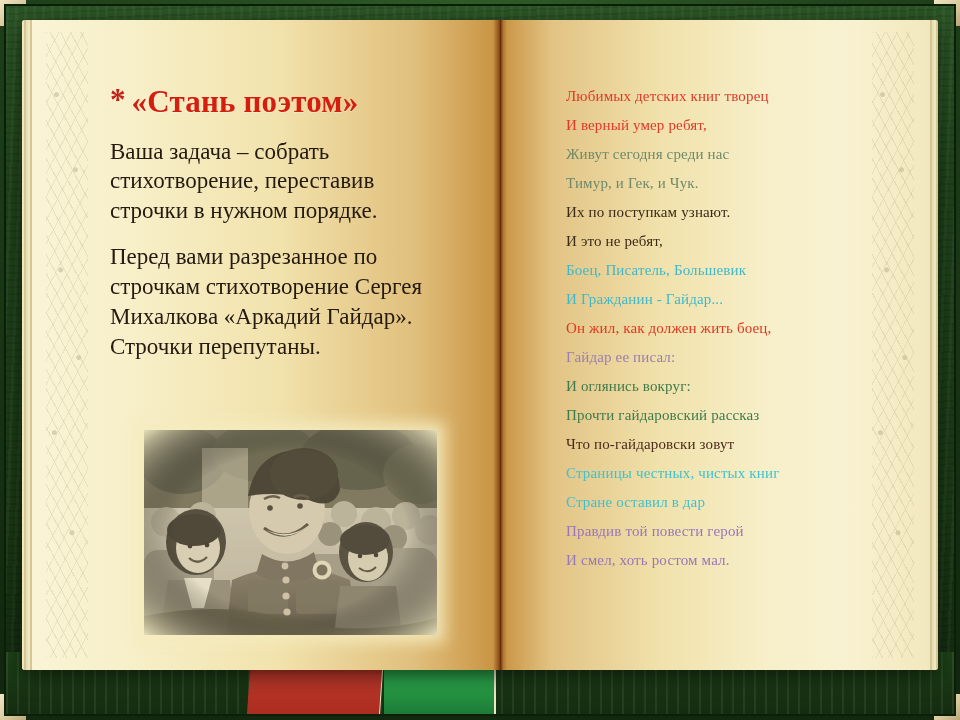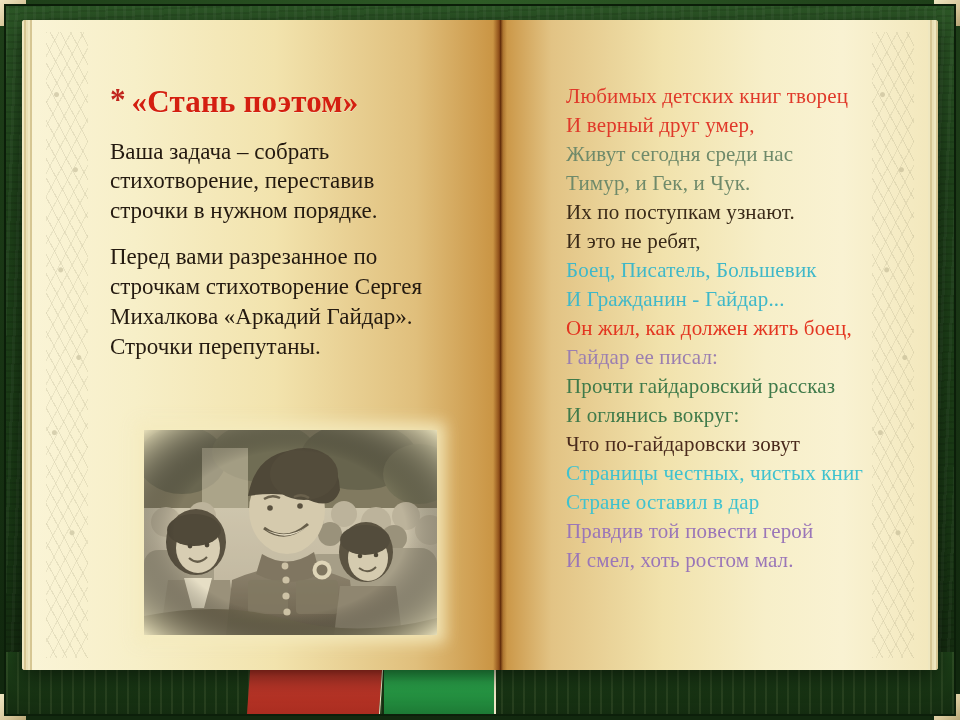--- a/index.html
+++ b/index.html
@@ -115,21 +115,21 @@
   
   .photo-wrap{position:absolute;left:112px;top:410px;width:293px;height:205px;}
   .photo{position:absolute;inset:0;overflow:hidden;
     box-shadow:0 0 14px 8px rgba(245,235,190,.85);}
   .photo svg{display:block;width:100%;height:100%;}
 
   
   .poem{position:absolute;left:66px;top:62px;right:26px;}
   .poem-line{
     font-family:"Liberation Serif",serif;
-    font-size:21px;line-height:29px;white-space:nowrap;
+    font-size:15px;line-height:29px;white-space:nowrap;
     letter-spacing:.15px;
   }
 </style>
 </head>
 <body>
 
 <div id="stage">
 
   <div class="frame-outer"></div>
   <div class="corner-sliver cs-tl"></div>
@@ -272,31 +272,31 @@
           </svg>
         </div>
       </div>
     </div>
 
     <div class="page page-right">
       <div class="watermark wm-right"></div>
 
       <div class="poem" id="poem-host">
           <div class="poem-line" style="color: rgb(224, 57, 42);">Любимых  детских  книг  творец</div>
-          <div class="poem-line" style="color: rgb(224, 57, 42);">И верный  друг умер,</div>
+          <div class="poem-line" style="color: rgb(224, 57, 42);">И верный  умер ребят,</div>
           <div class="poem-line" style="color: rgb(111, 138, 106);">Живут  сегодня среди нас</div>
           <div class="poem-line" style="color: rgb(111, 138, 106);">Тимур,  и Гек, и Чук.</div>
           <div class="poem-line" style="color: rgb(58, 42, 24);">Их по поступкам  узнают.</div>
           <div class="poem-line" style="color: rgb(58, 42, 24);">И это не ребят,</div>
           <div class="poem-line" style="color: rgb(63, 184, 201);">Боец, Писатель,  Большевик</div>
           <div class="poem-line" style="color: rgb(63, 184, 201);">И Гражданин  - Гайдар...</div>
           <div class="poem-line" style="color: rgb(227, 53, 32);">Он жил,  как должен жить  боец,</div>
           <div class="poem-line" style="color: rgb(155, 127, 176);">Гайдар  ее писал:</div>
+          <div class="poem-line" style="color: rgb(63, 122, 74);">И оглянись  вокруг:</div>
           <div class="poem-line" style="color: rgb(63, 122, 74);">Прочти гайдаровский  рассказ</div>
-          <div class="poem-line" style="color: rgb(63, 122, 74);">И оглянись  вокруг:</div>
           <div class="poem-line" style="color: rgb(74, 42, 28);">Что по-гайдаровски  зовут</div>
           <div class="poem-line" style="color: rgb(63, 194, 207);">Страницы  честных,  чистых книг</div>
           <div class="poem-line" style="color: rgb(63, 194, 207);">Стране  оставил в дар</div>
           <div class="poem-line" style="color: rgb(154, 118, 184);">Правдив  той повести герой</div>
           <div class="poem-line" style="color: rgb(154, 118, 184);">И смел, хоть ростом мал.</div>
         </div>
     </div>
 
     <div class="gutter"></div>
   </div>

